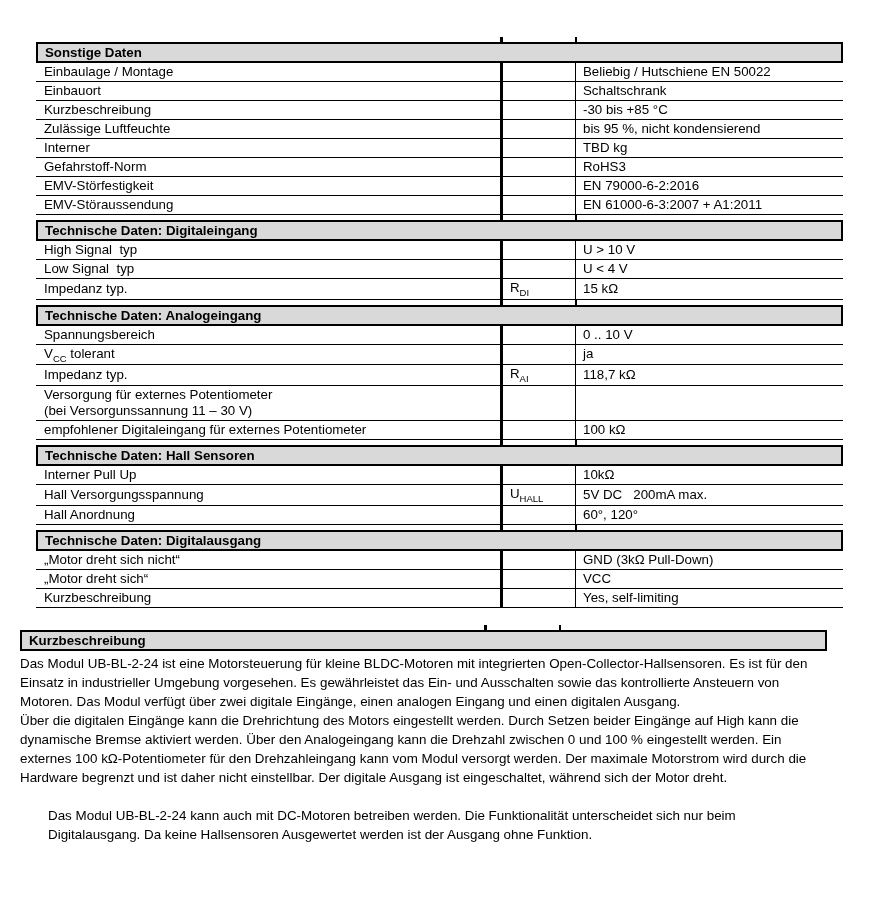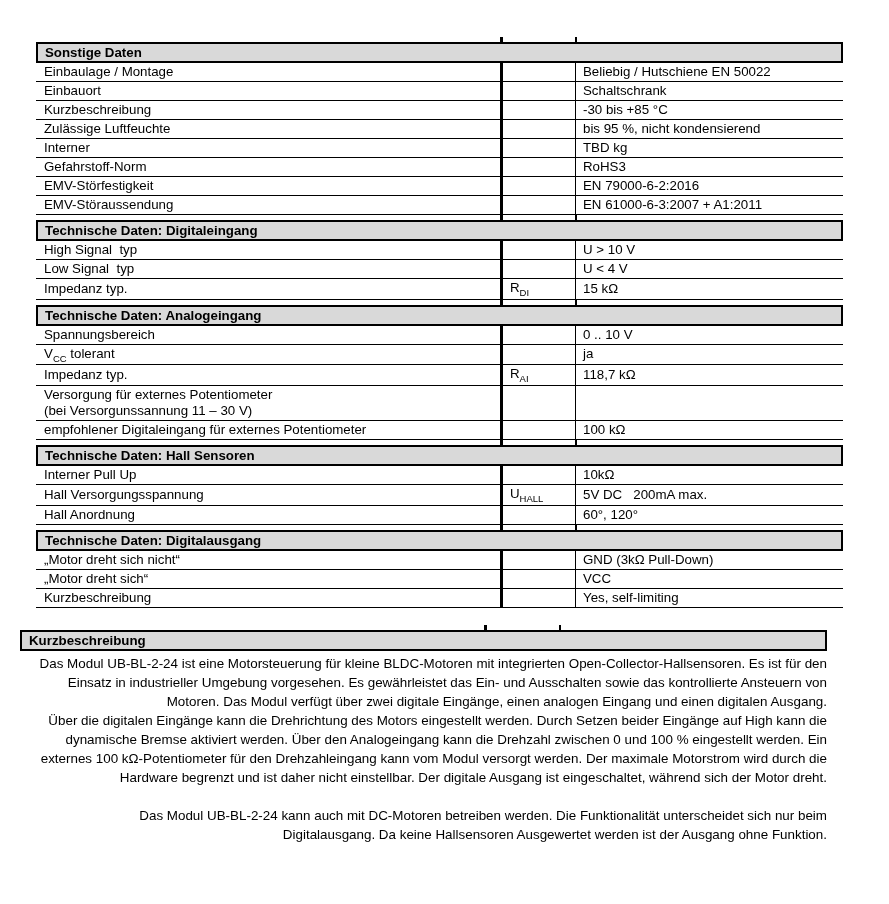--- a/index.html
+++ b/index.html
@@ -47,21 +47,21 @@
     min-height: 18px;
   }
   .cell div { line-height: 16px; white-space: pre-wrap; }
   .cell.label  { width: 464px; padding-left: 8px; }
   .cell.symbol { width: 76px; border-left: 3px solid var(--border-color,#000); border-right: 1px solid var(--border-color,#000); padding-left: 7px; }
   .cell.value  { width: 267px; padding-left: 7px; }
   sub { font-size: 9.5px; line-height: normal; }
 
   
   .desc { position: absolute; left: 20px; top: 625px; width: 807px; }
-  .desc-body { padding-top: 3px; font-size: 13.4px; line-height: 19px; text-align: right; }
+  .desc-body { padding-top: 3px; font-size: 13.4px; line-height: 19px; }
   .desc-body p { margin: 0; white-space: normal; }
   .desc-body p.spaced { margin-top: 19px; margin-left: 28px; }
 </style>
 </head>
 <body>
 
 <div class="page">
 
   <div class="spec-table">
       <div class="gap-strip">

